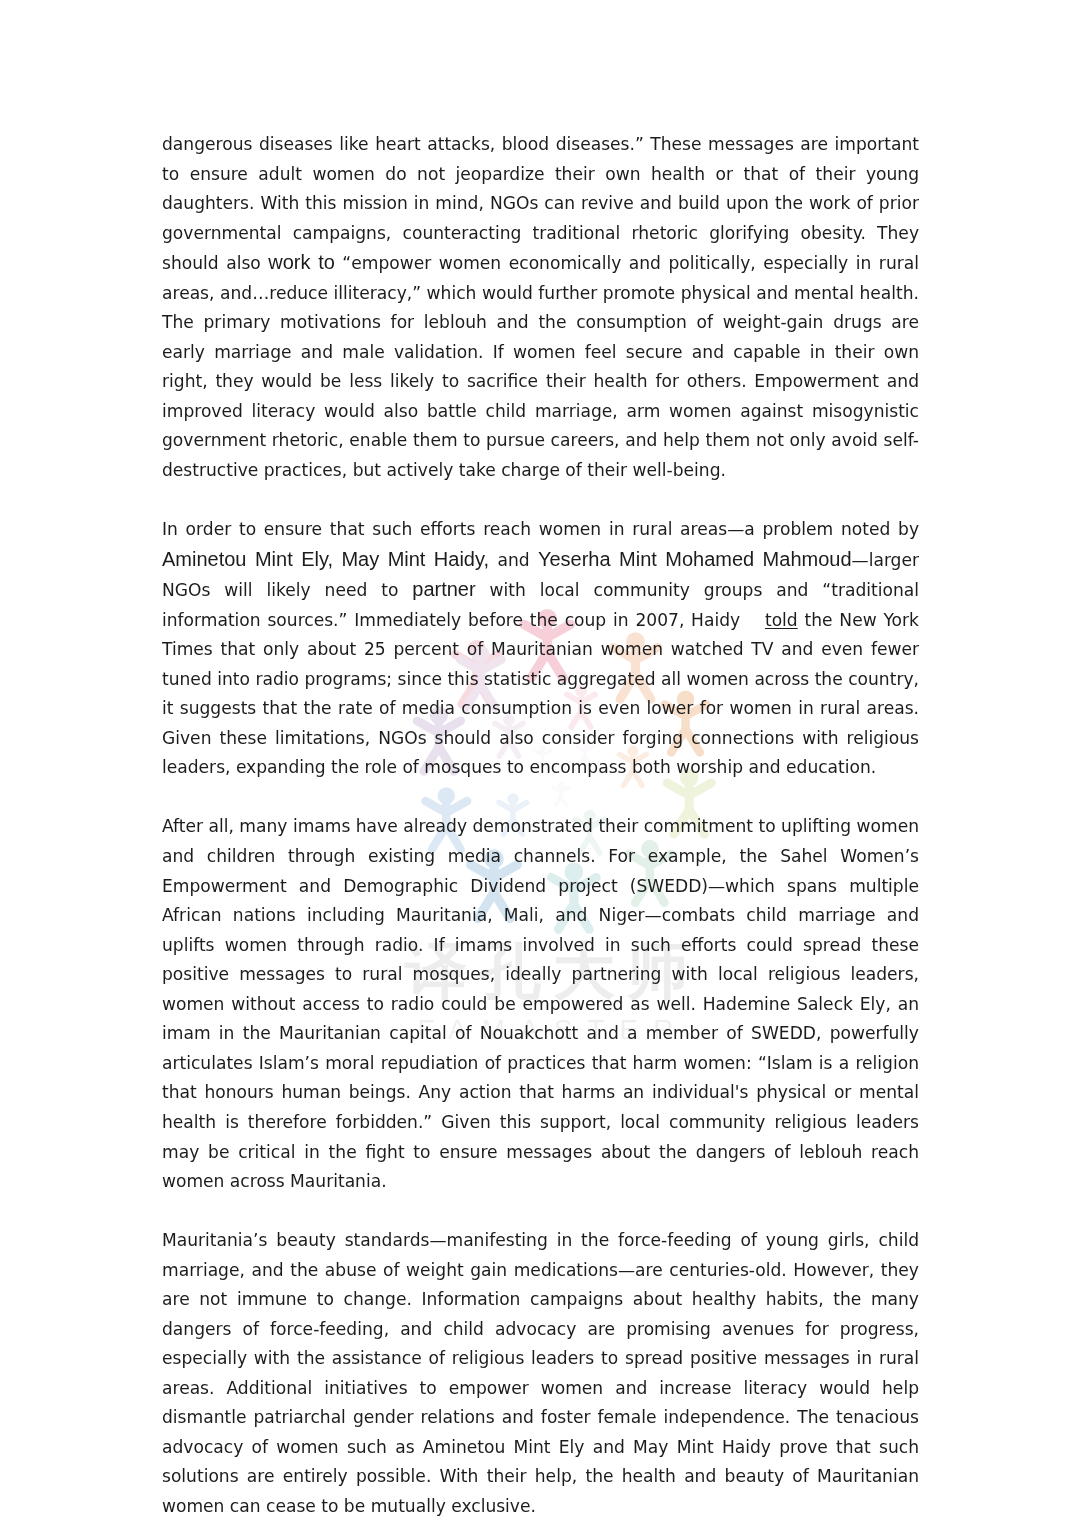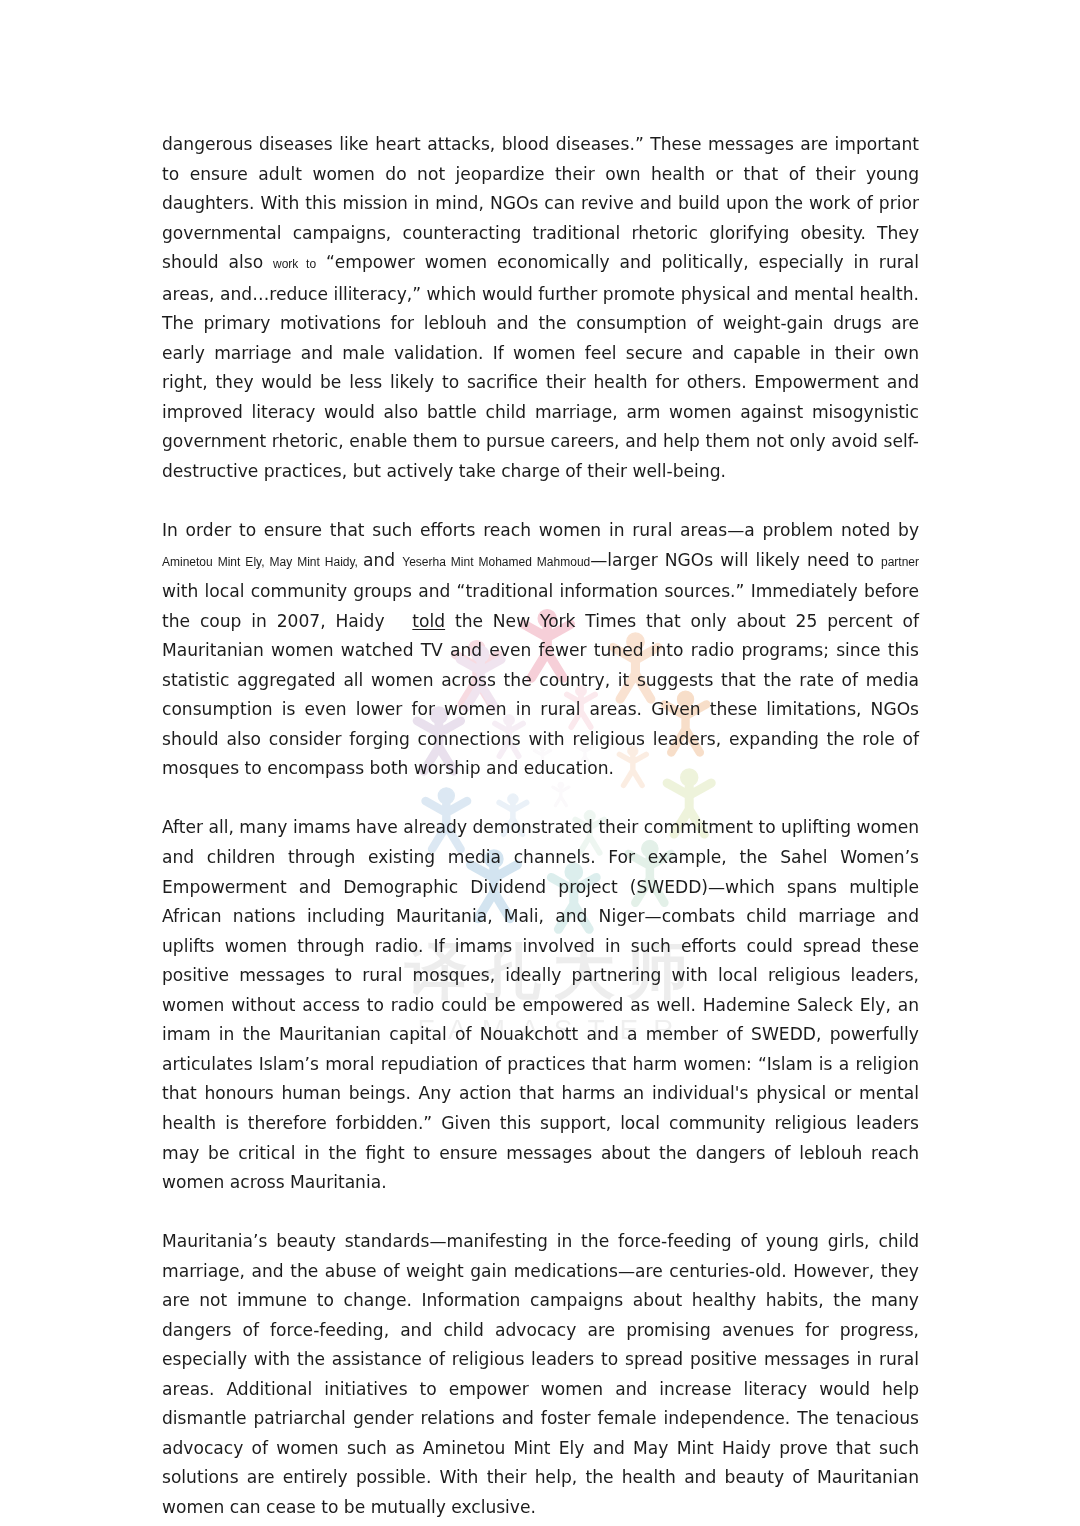--- a/index.html
+++ b/index.html
@@ -84,21 +84,21 @@
     text-align: justify;
     text-justify: inter-word;
     margin: 0 0 29.5px 0;
     -webkit-font-smoothing: antialiased;
   }
   .para:last-child { margin-bottom: 8px; }
 
   
   .alt {
     font-family: "Liberation Sans", sans-serif;
-    font-size: 12px;
+    font-size: 20px;
   }
   .ul { text-decoration: underline; text-underline-offset: 2px; margin-left: 18px; }
 </style>
 </head>
 <body>
 
 <div id="page">
 
   <div id="watermark-layer">
 

